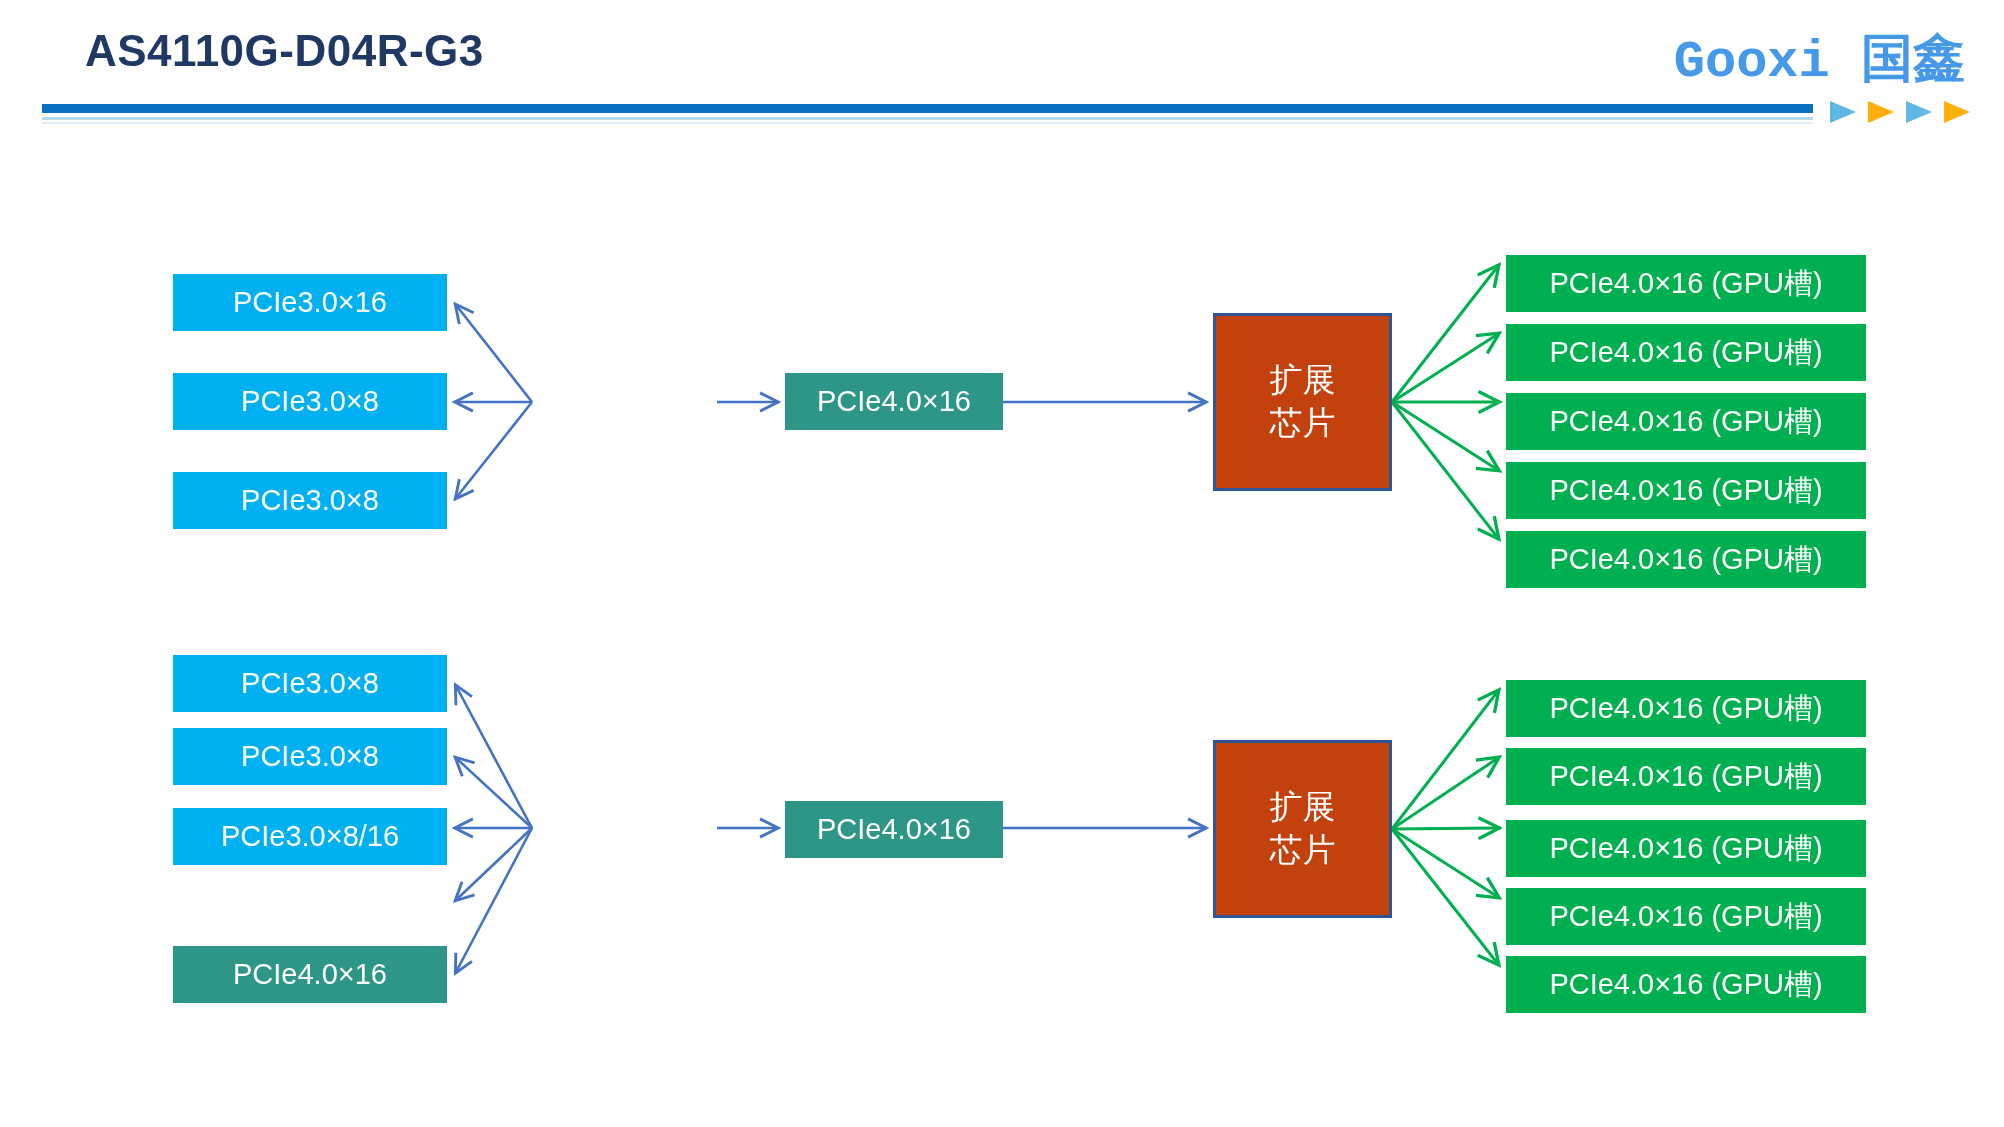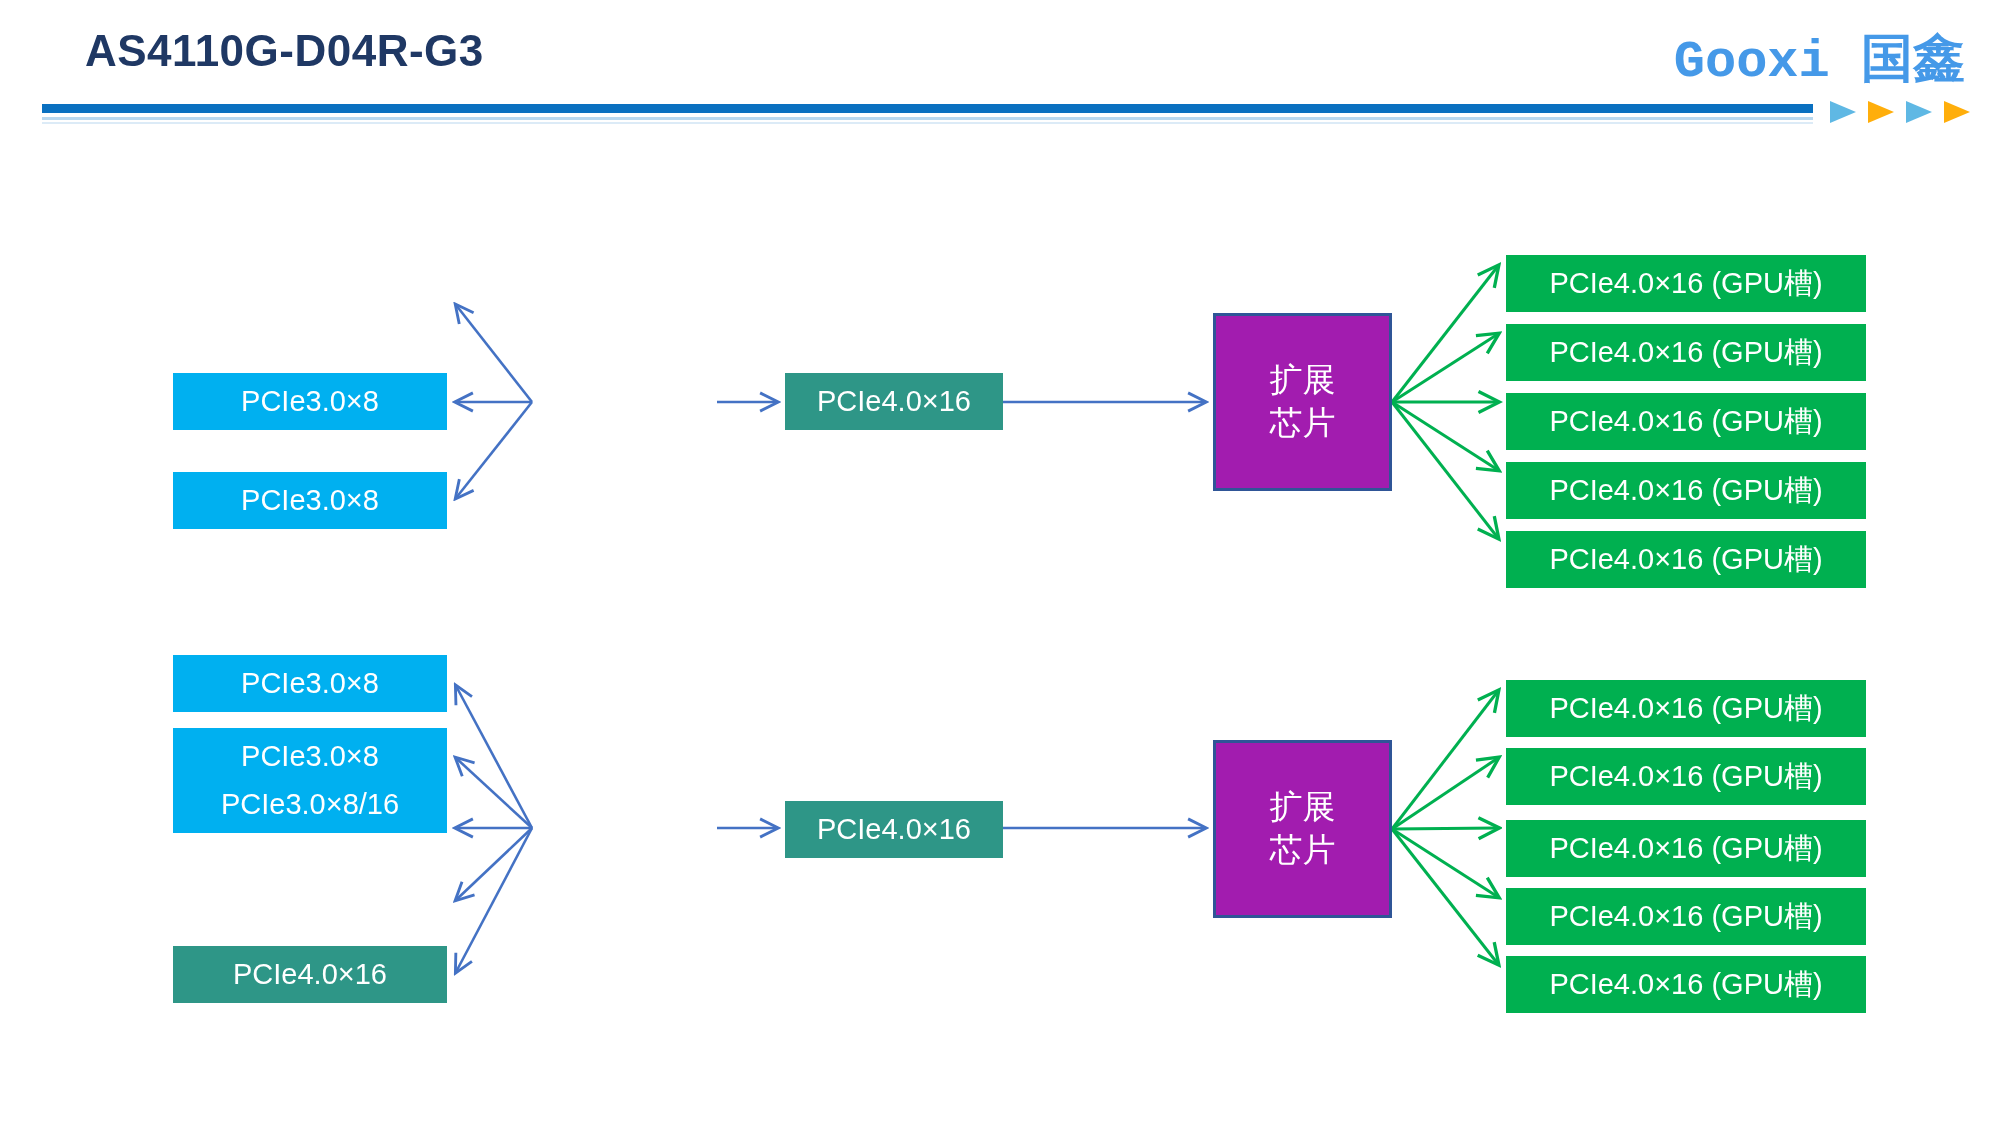--- a/index.html
+++ b/index.html
@@ -20,21 +20,21 @@
   .tri.orange{border-left-color:#FFAE0B;}
 
   
   .box{position:absolute;display:flex;align-items:center;justify-content:center;
        color:#ffffff;text-align:center;box-sizing:border-box;}
   .slot{left:173px;width:274px;height:57px;background:#00B0F0;font-size:29px;}
   .slot.teal{background:#2E9687;}
   .cpu{left:532px;width:185px;height:290px;background:#4472C4;
        border:3px solid #2F5597;font-size:33px;}
   .link{left:785px;width:218px;height:57px;background:#2E9687;font-size:29px;}
-  .chip{left:1213px;width:179px;height:178px;background:#a21caf;
+  .chip{left:1213px;width:179px;height:178px;background:#c2410c;
         border:3px solid #2F5597;font-size:33px;line-height:1.3;}
   .gpu{left:1506px;width:360px;height:57px;background:#00B050;font-size:29px;margin-top:20px;}
 
   .overlay{position:absolute;left:0;top:0;width:2004px;height:1127px;pointer-events:none;}
   .grp{position:absolute;inset:0;}
 </style>
 </head>
 <body>
 
 <div class="slide">
@@ -92,20 +92,21 @@
     <g stroke="#00B050" stroke-width="3" fill="none">
       <line x1="1392" y1="829" x2="1498" y2="691" marker-end="url(#mgreen)"></line>
       <line x1="1392" y1="829" x2="1498" y2="758" marker-end="url(#mgreen)"></line>
       <line x1="1392" y1="829" x2="1498" y2="828" marker-end="url(#mgreen)"></line>
       <line x1="1392" y1="829" x2="1498" y2="897" marker-end="url(#mgreen)"></line>
       <line x1="1392" y1="829" x2="1498" y2="964" marker-end="url(#mgreen)"></line>
     </g>
   </svg>
 
   <div class="grp">
+    <div class="box slot" style="top:274px">PCIe3.0×16</div>
     <div class="box slot" style="top:373px">PCIe3.0×8</div>
     <div class="box slot" style="top:472px">PCIe3.0×8</div>
 
 
     <div class="box link" style="top:373px">PCIe4.0×16</div>
 
     <div class="box chip" style="top:313px">
       <div>
         <div>扩展</div>
         <div>芯片</div>
@@ -115,21 +116,21 @@
     <div class="box gpu" style="top:235px">PCIe4.0×16 (GPU槽)</div>
     <div class="box gpu" style="top:304px">PCIe4.0×16 (GPU槽)</div>
     <div class="box gpu" style="top:373px">PCIe4.0×16 (GPU槽)</div>
     <div class="box gpu" style="top:442px">PCIe4.0×16 (GPU槽)</div>
     <div class="box gpu" style="top:511px">PCIe4.0×16 (GPU槽)</div>
   </div>
 
   <div class="grp">
     <div class="box slot" style="top:655px">PCIe3.0×8</div>
     <div class="box slot" style="top:728px">PCIe3.0×8</div>
-    <div class="box slot" style="top:776px">PCIe3.0×8/16</div>
+    <div class="box slot" style="top:808px">PCIe3.0×8/16</div>
     <div class="box slot teal" style="top:946px">PCIe4.0×16</div>
 
 
     <div class="box link" style="top:801px">PCIe4.0×16</div>
 
     <div class="box chip" style="top:740px">
       <div>
         <div>扩展</div>
         <div>芯片</div>
       </div>

